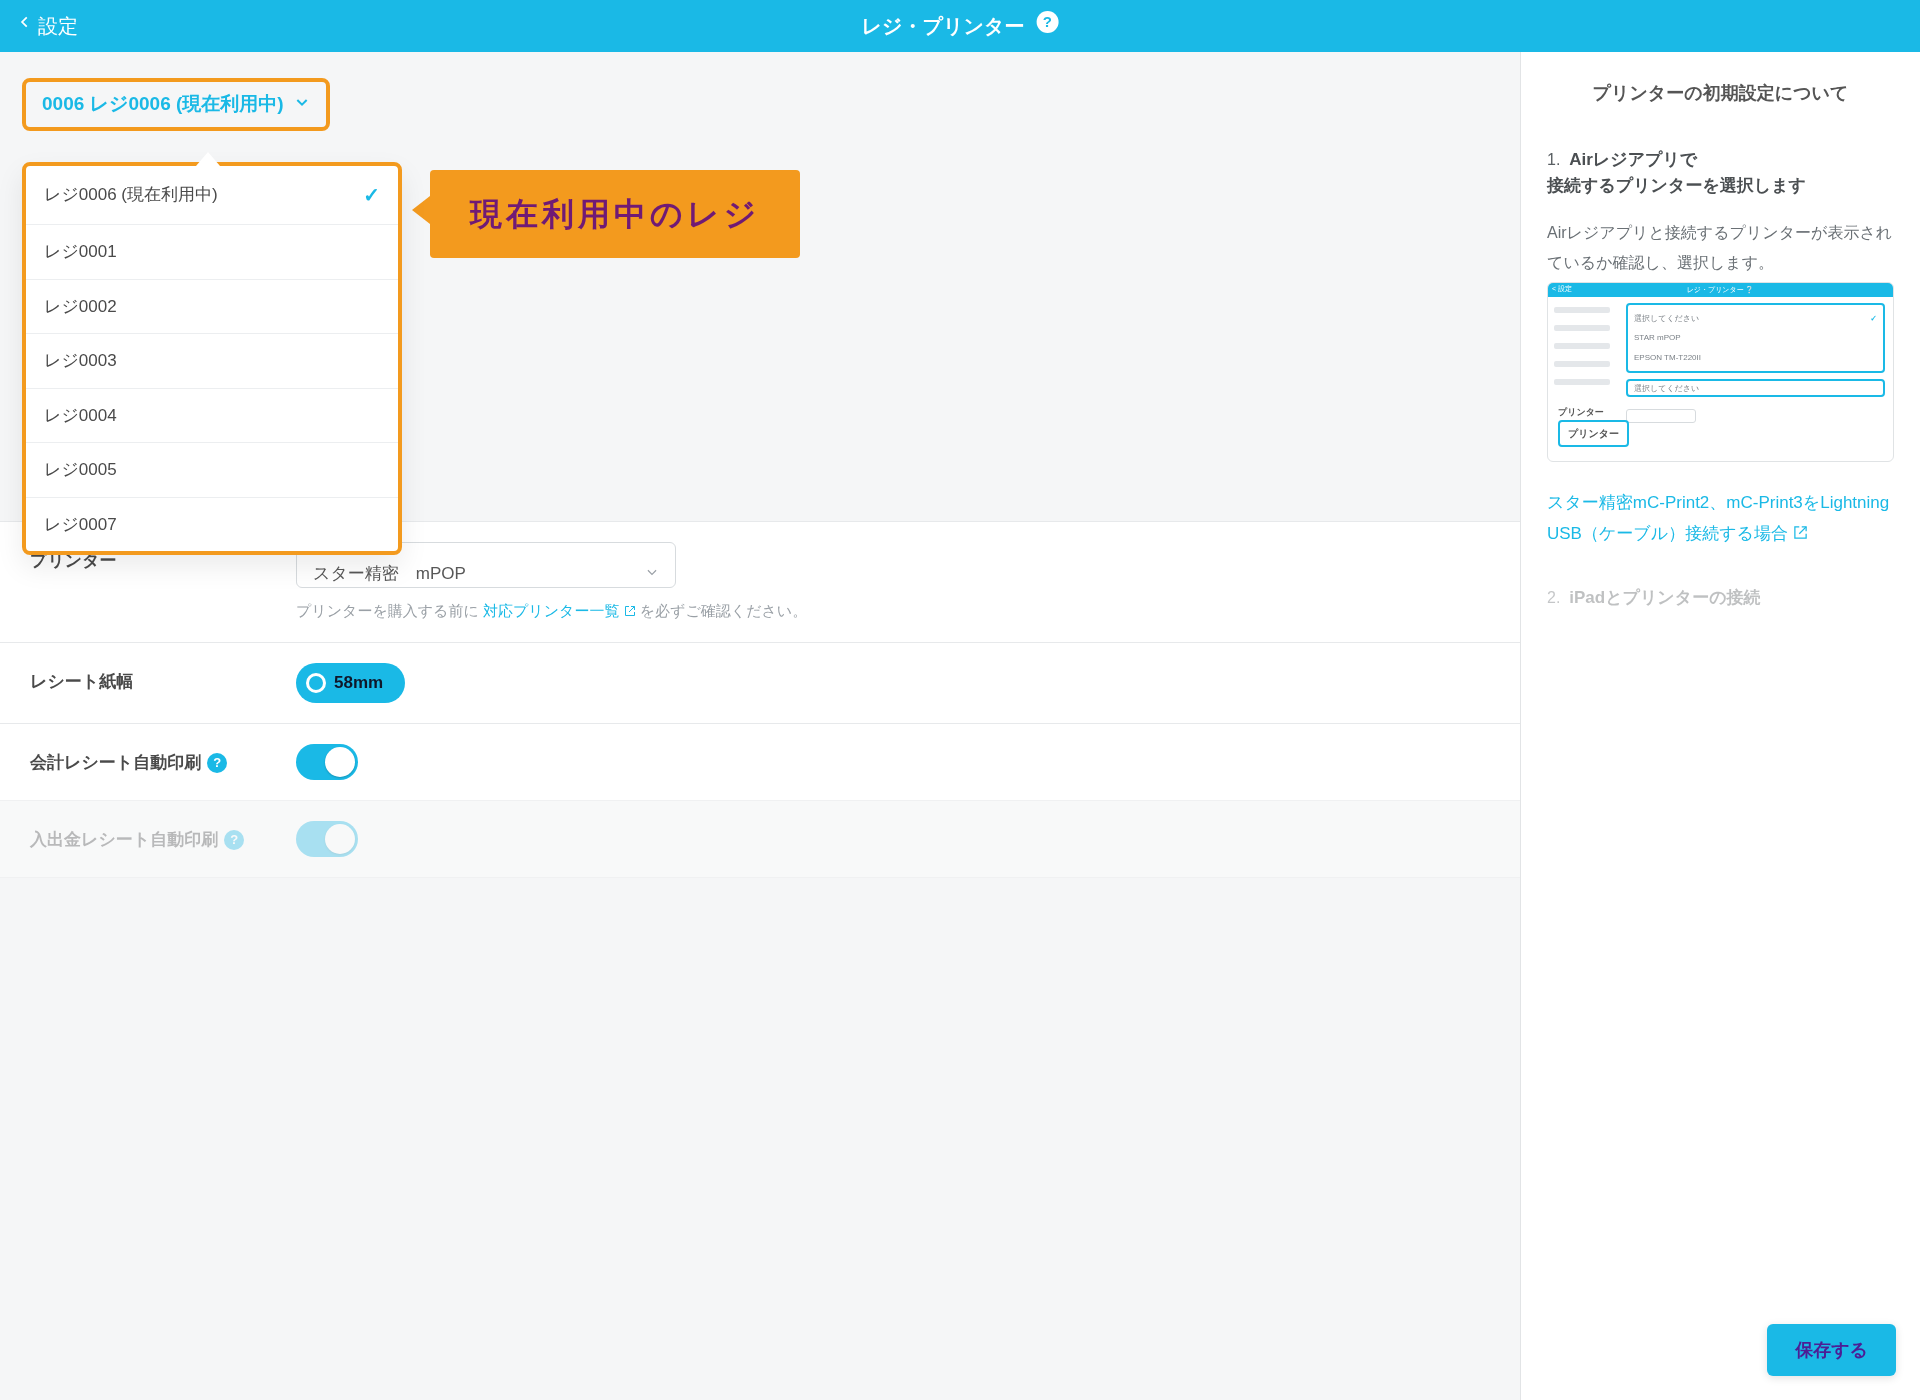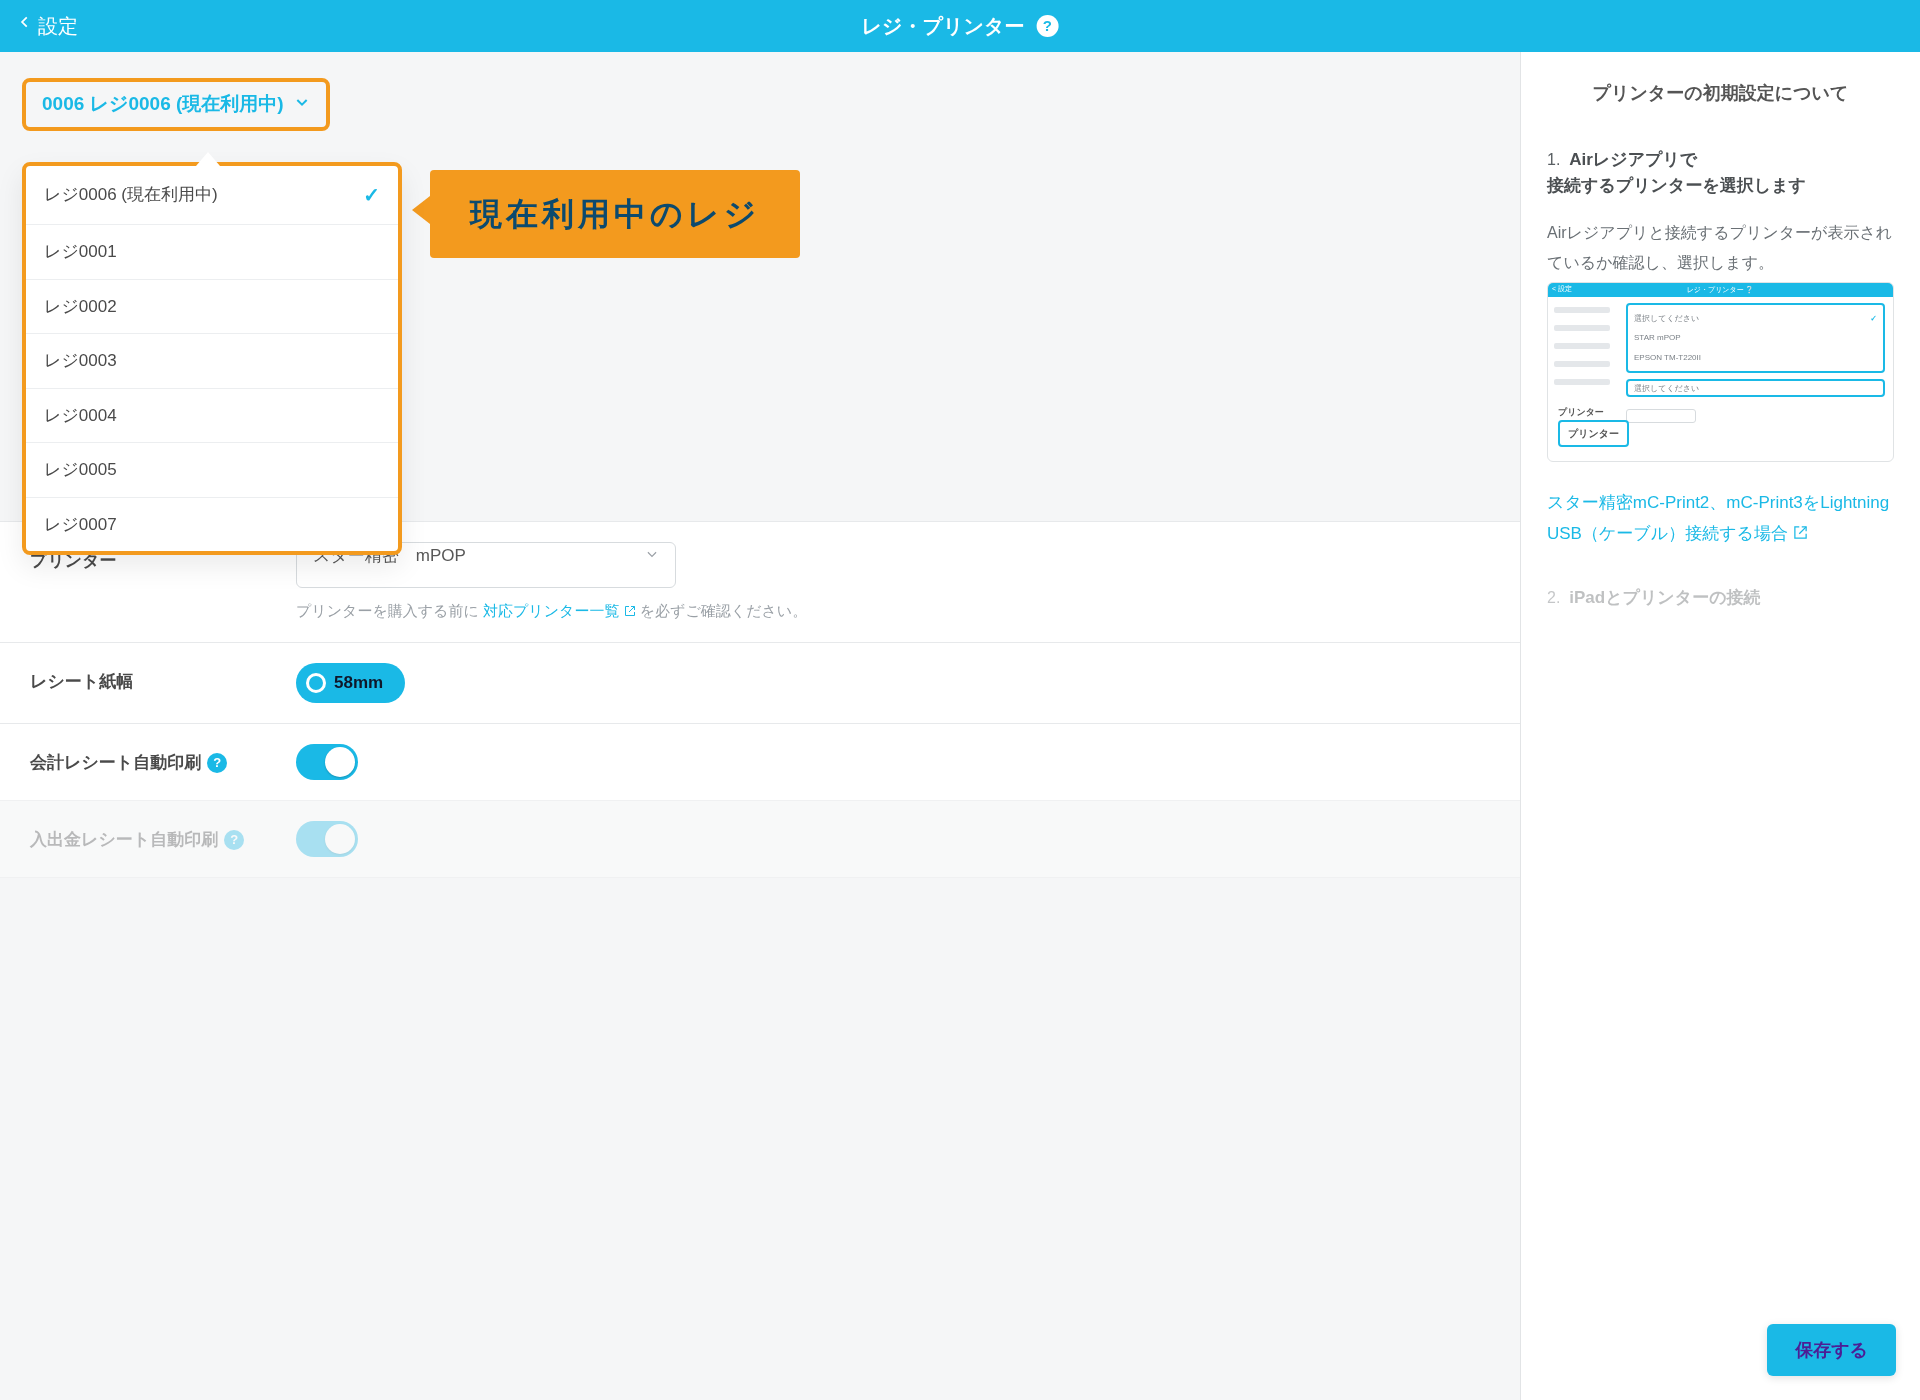--- a/index.html
+++ b/index.html
@@ -31,21 +31,21 @@
     cursor: pointer;
   }
   .topbar .back svg { width: 14px; height: 22px; }
   .topbar .title {
     position: absolute;
     left: 50%;
     transform: translateX(-50%);
     font-size: 20px;
     font-weight: 700;
     display: flex;
-    align-items: center;
+    align-items: flex-start;
     gap: 12px;
   }
   .help-icon {
     display: inline-flex;
     width: 22px; height: 22px;
     border-radius: 50%;
     background: #fff;
     color: #1ab9e6;
     font-weight: 700;
     font-size: 15px;
@@ -128,21 +128,21 @@
     color: #1ab9e6;
     font-size: 20px;
     font-weight: 700;
   }
 
   .callout {
     position: absolute;
     left: 430px;
     top: 118px;
     background: #f39a1e;
-    color: #0c4a6e;
+    color: #701a75;
     font-size: 32px;
     font-weight: 700;
     letter-spacing: 4px;
     padding: 20px 40px;
     border-radius: 4px;
     z-index: 15;
   }
   .callout::before {
     content: "";
     position: absolute;
@@ -187,21 +187,21 @@
     justify-content: center;
     font-weight: 700;
   }
   .row .control { flex: 1; }
 
   .select-like {
     border: 1px solid #d7dbde;
     border-radius: 6px;
     height: 46px;
     display: flex;
-    align-items: flex-start;
+    align-items: flex-end;
     justify-content: space-between;
     padding: 0 16px;
     color: #585858;
     font-size: 17px;
     max-width: 380px;
     cursor: pointer;
     background: #fff;
   }
   .select-like svg { width: 14px; height: 14px; color: #9aa0a6; }
 

